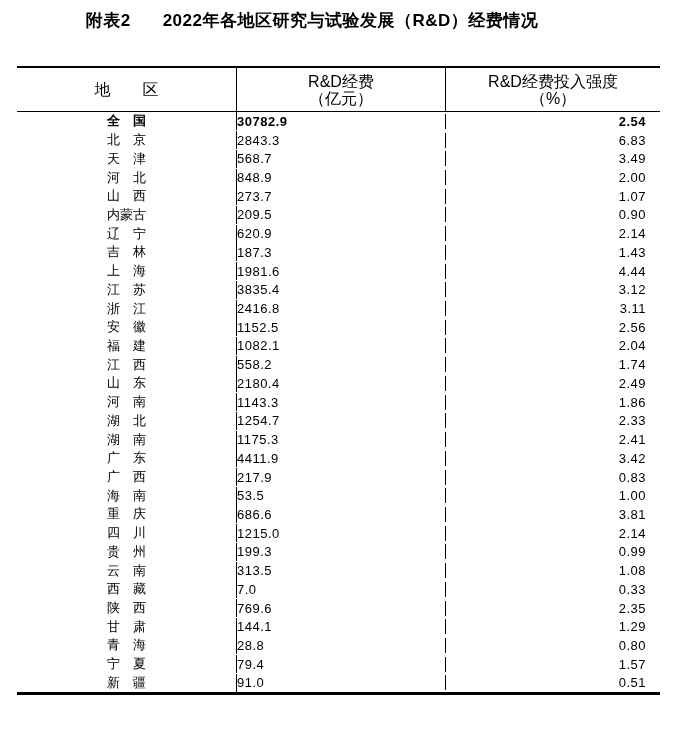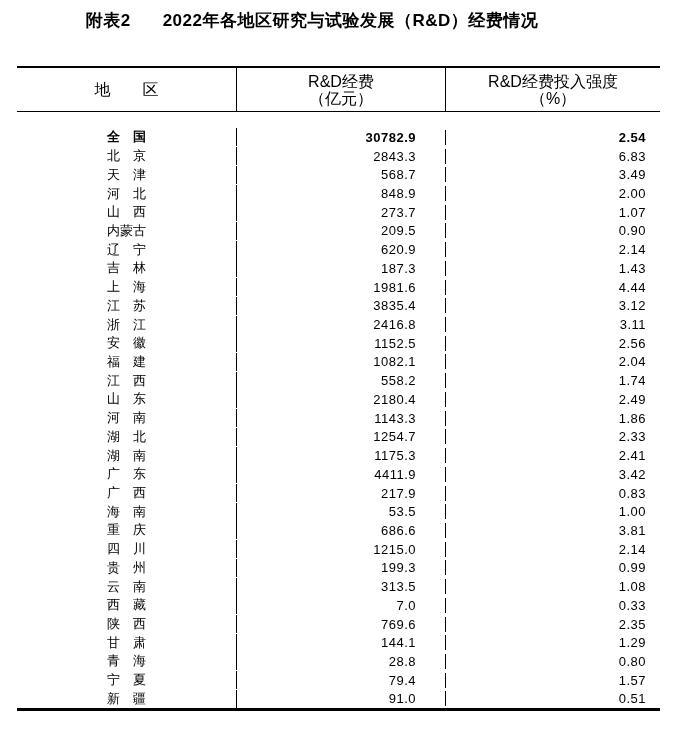--- a/index.html
+++ b/index.html
@@ -57,43 +57,41 @@
   }
   .cell { box-sizing: border-box; }
   .c1 {
     width: 220px;
     border-right: 1px solid #000;
     text-align: center;
   }
   .c2 {
     width: 209px;
     border-right: 1px solid #000;
-    text-align: right;
-    padding-right: 29px;
+    padding-right: 16px;
   }
   .c3 {
     flex: 1;
     text-align: right;
     padding-right: 14px;
   }
   .hcell {
     display: flex;
     flex-direction: column;
     align-items: center;
     justify-content: center;
     text-align: center;
     line-height: 17px;
     padding-right: 0;
   }
   .num {
     letter-spacing: 0.5px;
   }
   .row.bold {
     font-weight: bold;
-    margin-top: 16px;
   }
 </style>
 </head>
 <body>
 
 <div class="page">
 
   <div class="title">
     <span>附表2</span><span class="title-gap"></span><span>2022年各地区研究与试验发展（R&amp;D）经费情况</span>
   </div>

